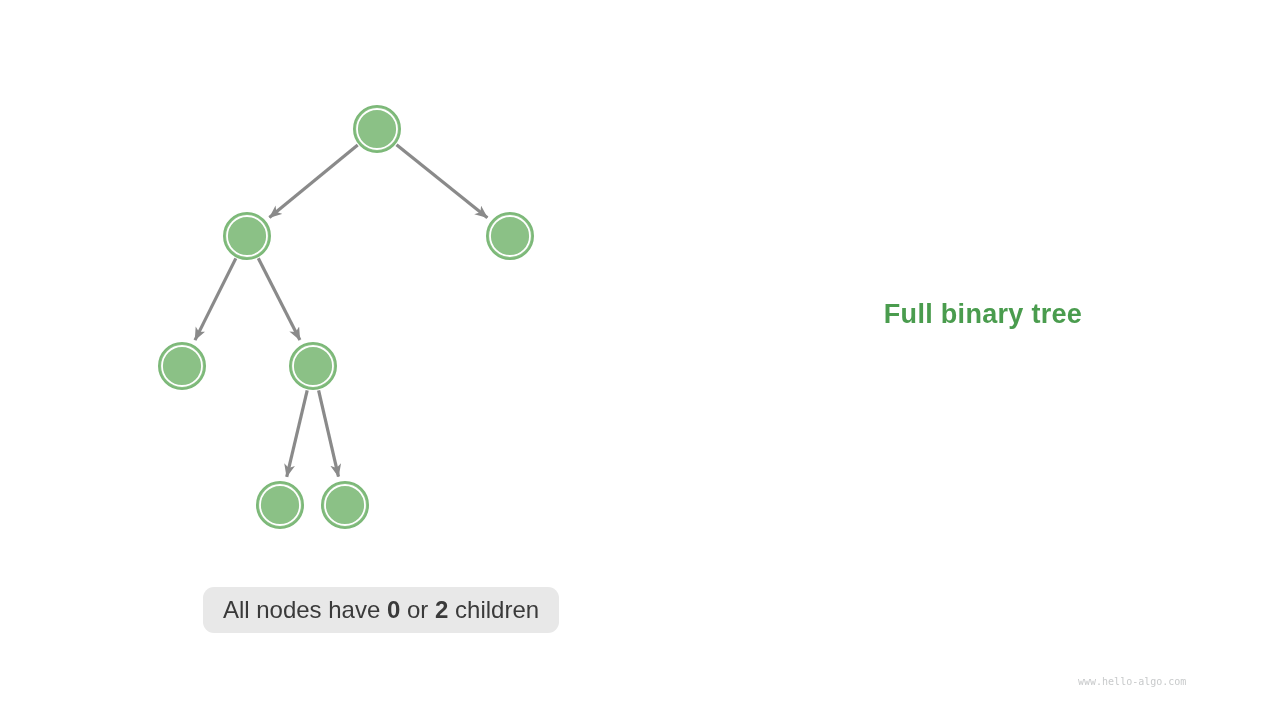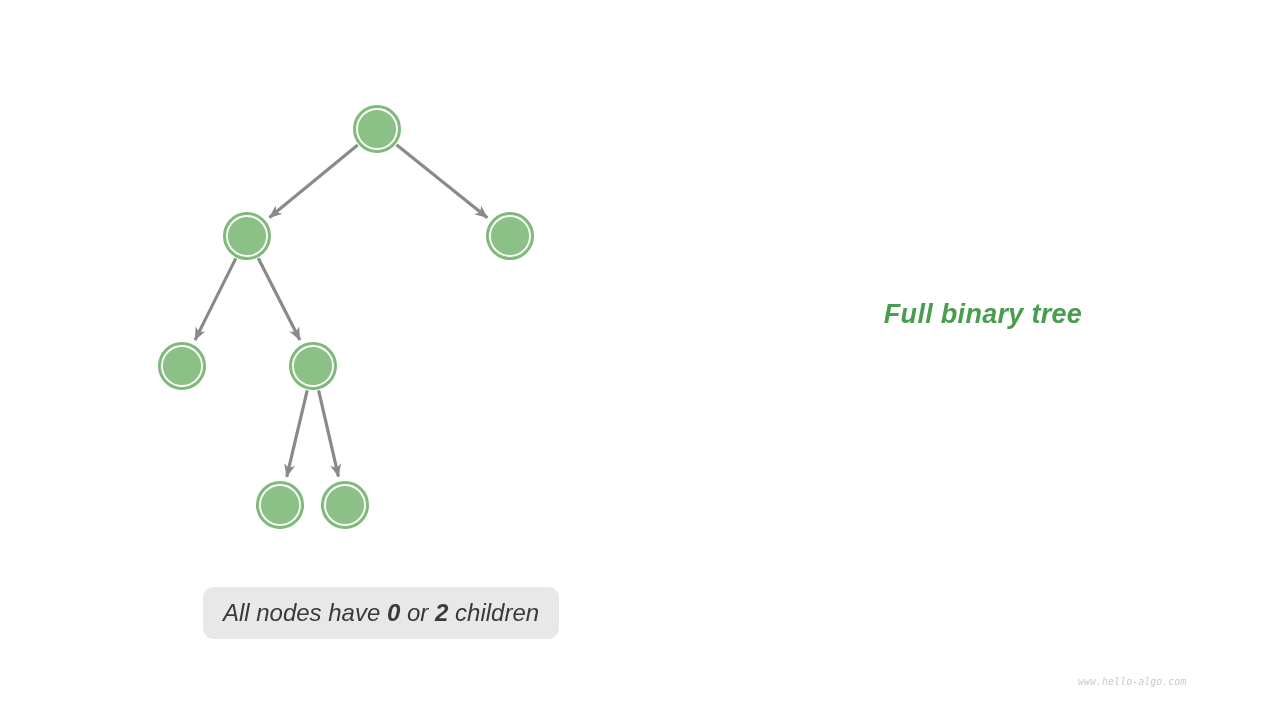--- a/index.html
+++ b/index.html
@@ -9,21 +9,20 @@
     width: 1280px;
     height: 720px;
     overflow: hidden;
     font-family: "Liberation Sans", sans-serif;
   }
   .stage {
     position: relative;
     width: 1280px;
     height: 720px;
     background: #ffffff;
-    font-style: italic;
   }
   #tree-svg {
     position: absolute;
     left: 0;
     top: 0;
     width: 1280px;
     height: 720px;
     display: block;
   }
   .diagram-title {
@@ -35,21 +34,21 @@
     font-weight: 700;
     letter-spacing: 0.3px;
     line-height: 1;
     white-space: nowrap;
   }
   .caption-box {
     position: absolute;
     left: 203px;
     top: 587px;
     width: 356px;
-    height: 52px;
+    height: 46px;
     box-sizing: border-box;
     border-radius: 11px;
     display: flex;
     align-items: center;
     justify-content: center;
     font-size: 24px;
     line-height: 1;
   }
   .caption-box span { white-space: pre; }
   .caption-bold { font-weight: 700; }

